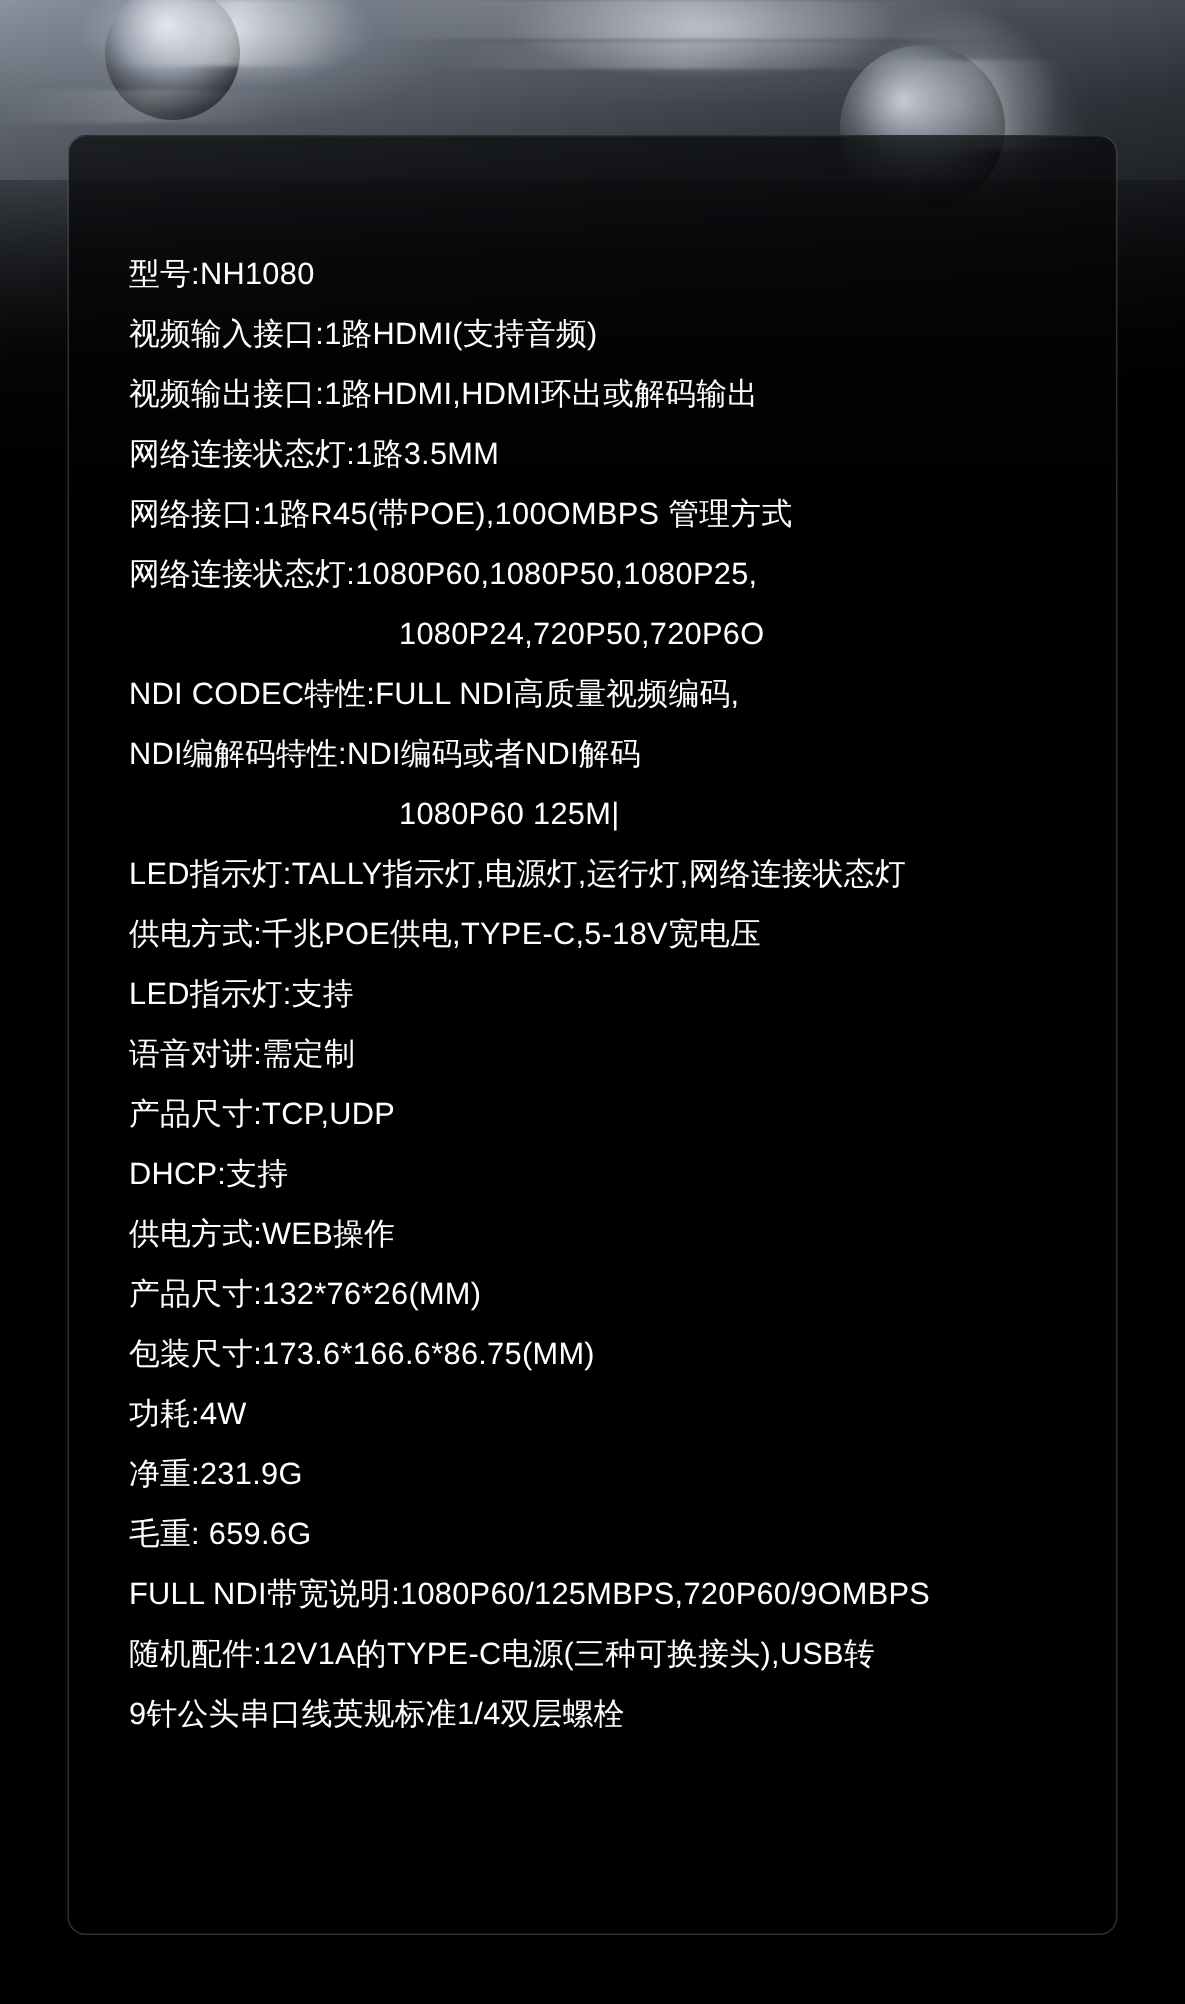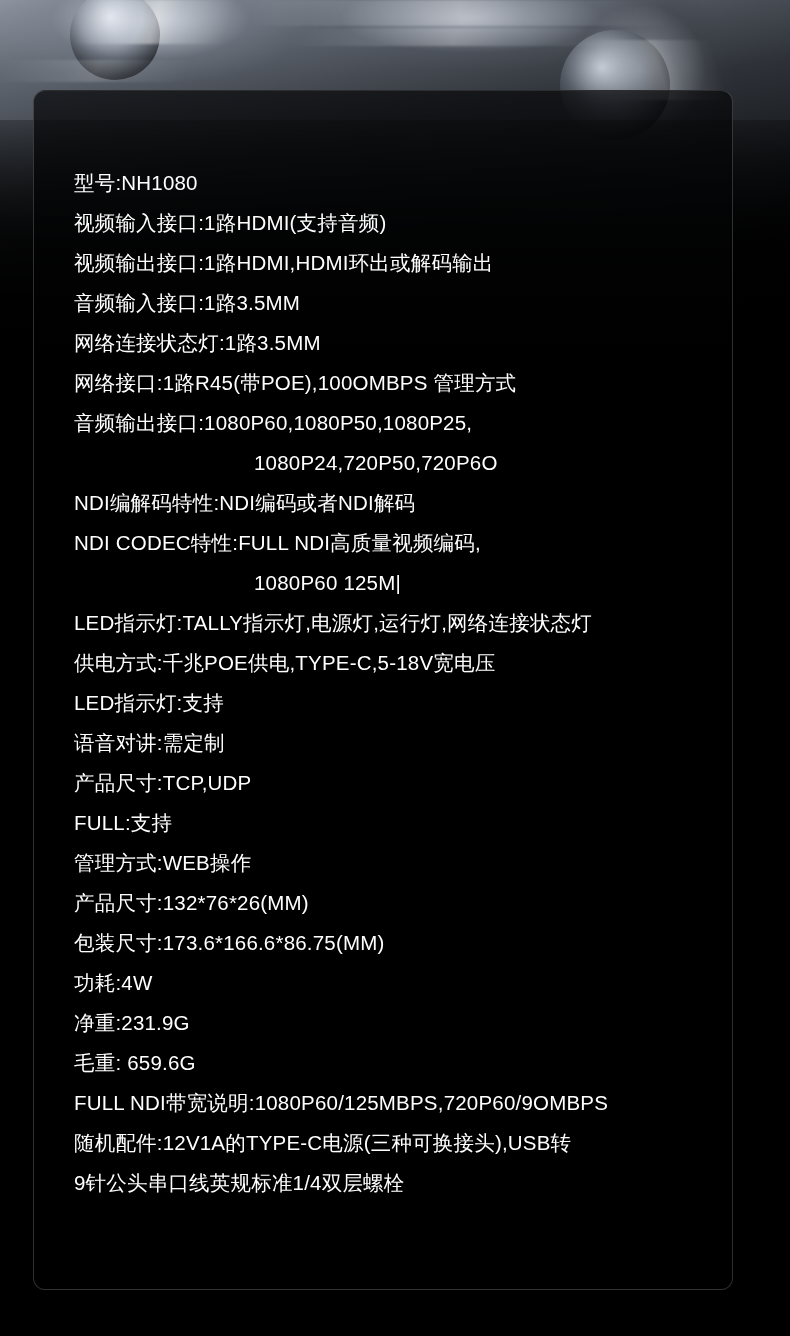--- a/index.html
+++ b/index.html
@@ -54,21 +54,21 @@
     position: absolute;
     left: 70px; top: -10px; width: 90px; height: 90px;
     border-radius: 50%;
     background: radial-gradient(circle at 45% 30%, rgba(245,248,255,0.95) 0%, rgba(150,158,172,0.6) 40%, rgba(20,22,26,0.9) 75%, rgba(0,0,0,1) 100%);
     opacity: .8;
   }
 
   
   .spec-card {
     position: absolute;
-    left: 33px;
+    left: 45px;
     top: 90px;
     width: 700px;
     height: 1200px;
     border: 1px solid rgba(255,255,255,0.18);
     border-radius: 12px;
     background: linear-gradient(180deg, rgba(8,9,11,0.72) 0%, rgba(0,0,0,0.92) 22%, #000 55%, #000 100%);
     box-sizing: border-box;
   }
 
   .spec-list {
@@ -104,35 +104,34 @@
   <div class="bg-streak streak-d"></div>
   <div class="bg-streak streak-e"></div>
   <div class="bg-dark-bar"></div>
 </div>
 
 <div class="spec-card">
   <ul class="spec-list" id="spec-list">
       <li class="spec-line">型号:NH1080</li>
       <li class="spec-line">视频输入接口:1路HDMI(支持音频)</li>
       <li class="spec-line">视频输出接口:1路HDMI,HDMI环出或解码输出</li>
-      <li class="spec-line">音频输入接口:1路3.5MM</li>
       <li class="spec-line">网络连接状态灯:1路3.5MM</li>
       <li class="spec-line">网络接口:1路R45(带POE),100OMBPS 管理方式</li>
-      <li class="spec-line">音频输出接口:1080P60,1080P50,1080P25,</li>
+      <li class="spec-line">网络连接状态灯:1080P60,1080P50,1080P25,</li>
       <li class="spec-line indent">1080P24,720P50,720P6O</li>
+      <li class="spec-line">NDI CODEC特性:FULL NDI高质量视频编码,</li>
       <li class="spec-line">NDI编解码特性:NDI编码或者NDI解码</li>
-      <li class="spec-line">NDI CODEC特性:FULL NDI高质量视频编码,</li>
       <li class="spec-line indent">1080P60 125M|</li>
       <li class="spec-line">LED指示灯:TALLY指示灯,电源灯,运行灯,网络连接状态灯</li>
       <li class="spec-line">供电方式:千兆POE供电,TYPE-C,5-18V宽电压</li>
       <li class="spec-line">LED指示灯:支持</li>
       <li class="spec-line">语音对讲:需定制</li>
       <li class="spec-line">产品尺寸:TCP,UDP</li>
-      <li class="spec-line">FULL:支持</li>
-      <li class="spec-line">管理方式:WEB操作</li>
+      <li class="spec-line">DHCP:支持</li>
+      <li class="spec-line">供电方式:WEB操作</li>
       <li class="spec-line">产品尺寸:132*76*26(MM)</li>
       <li class="spec-line">包装尺寸:173.6*166.6*86.75(MM)</li>
       <li class="spec-line">功耗:4W</li>
       <li class="spec-line">净重:231.9G</li>
       <li class="spec-line">毛重: 659.6G</li>
       <li class="spec-line">FULL NDI带宽说明:1080P60/125MBPS,720P60/9OMBPS</li>
       <li class="spec-line">随机配件:12V1A的TYPE-C电源(三种可换接头),USB转</li>
       <li class="spec-line">9针公头串口线英规标准1/4双层螺栓</li>
     </ul>
 </div>

